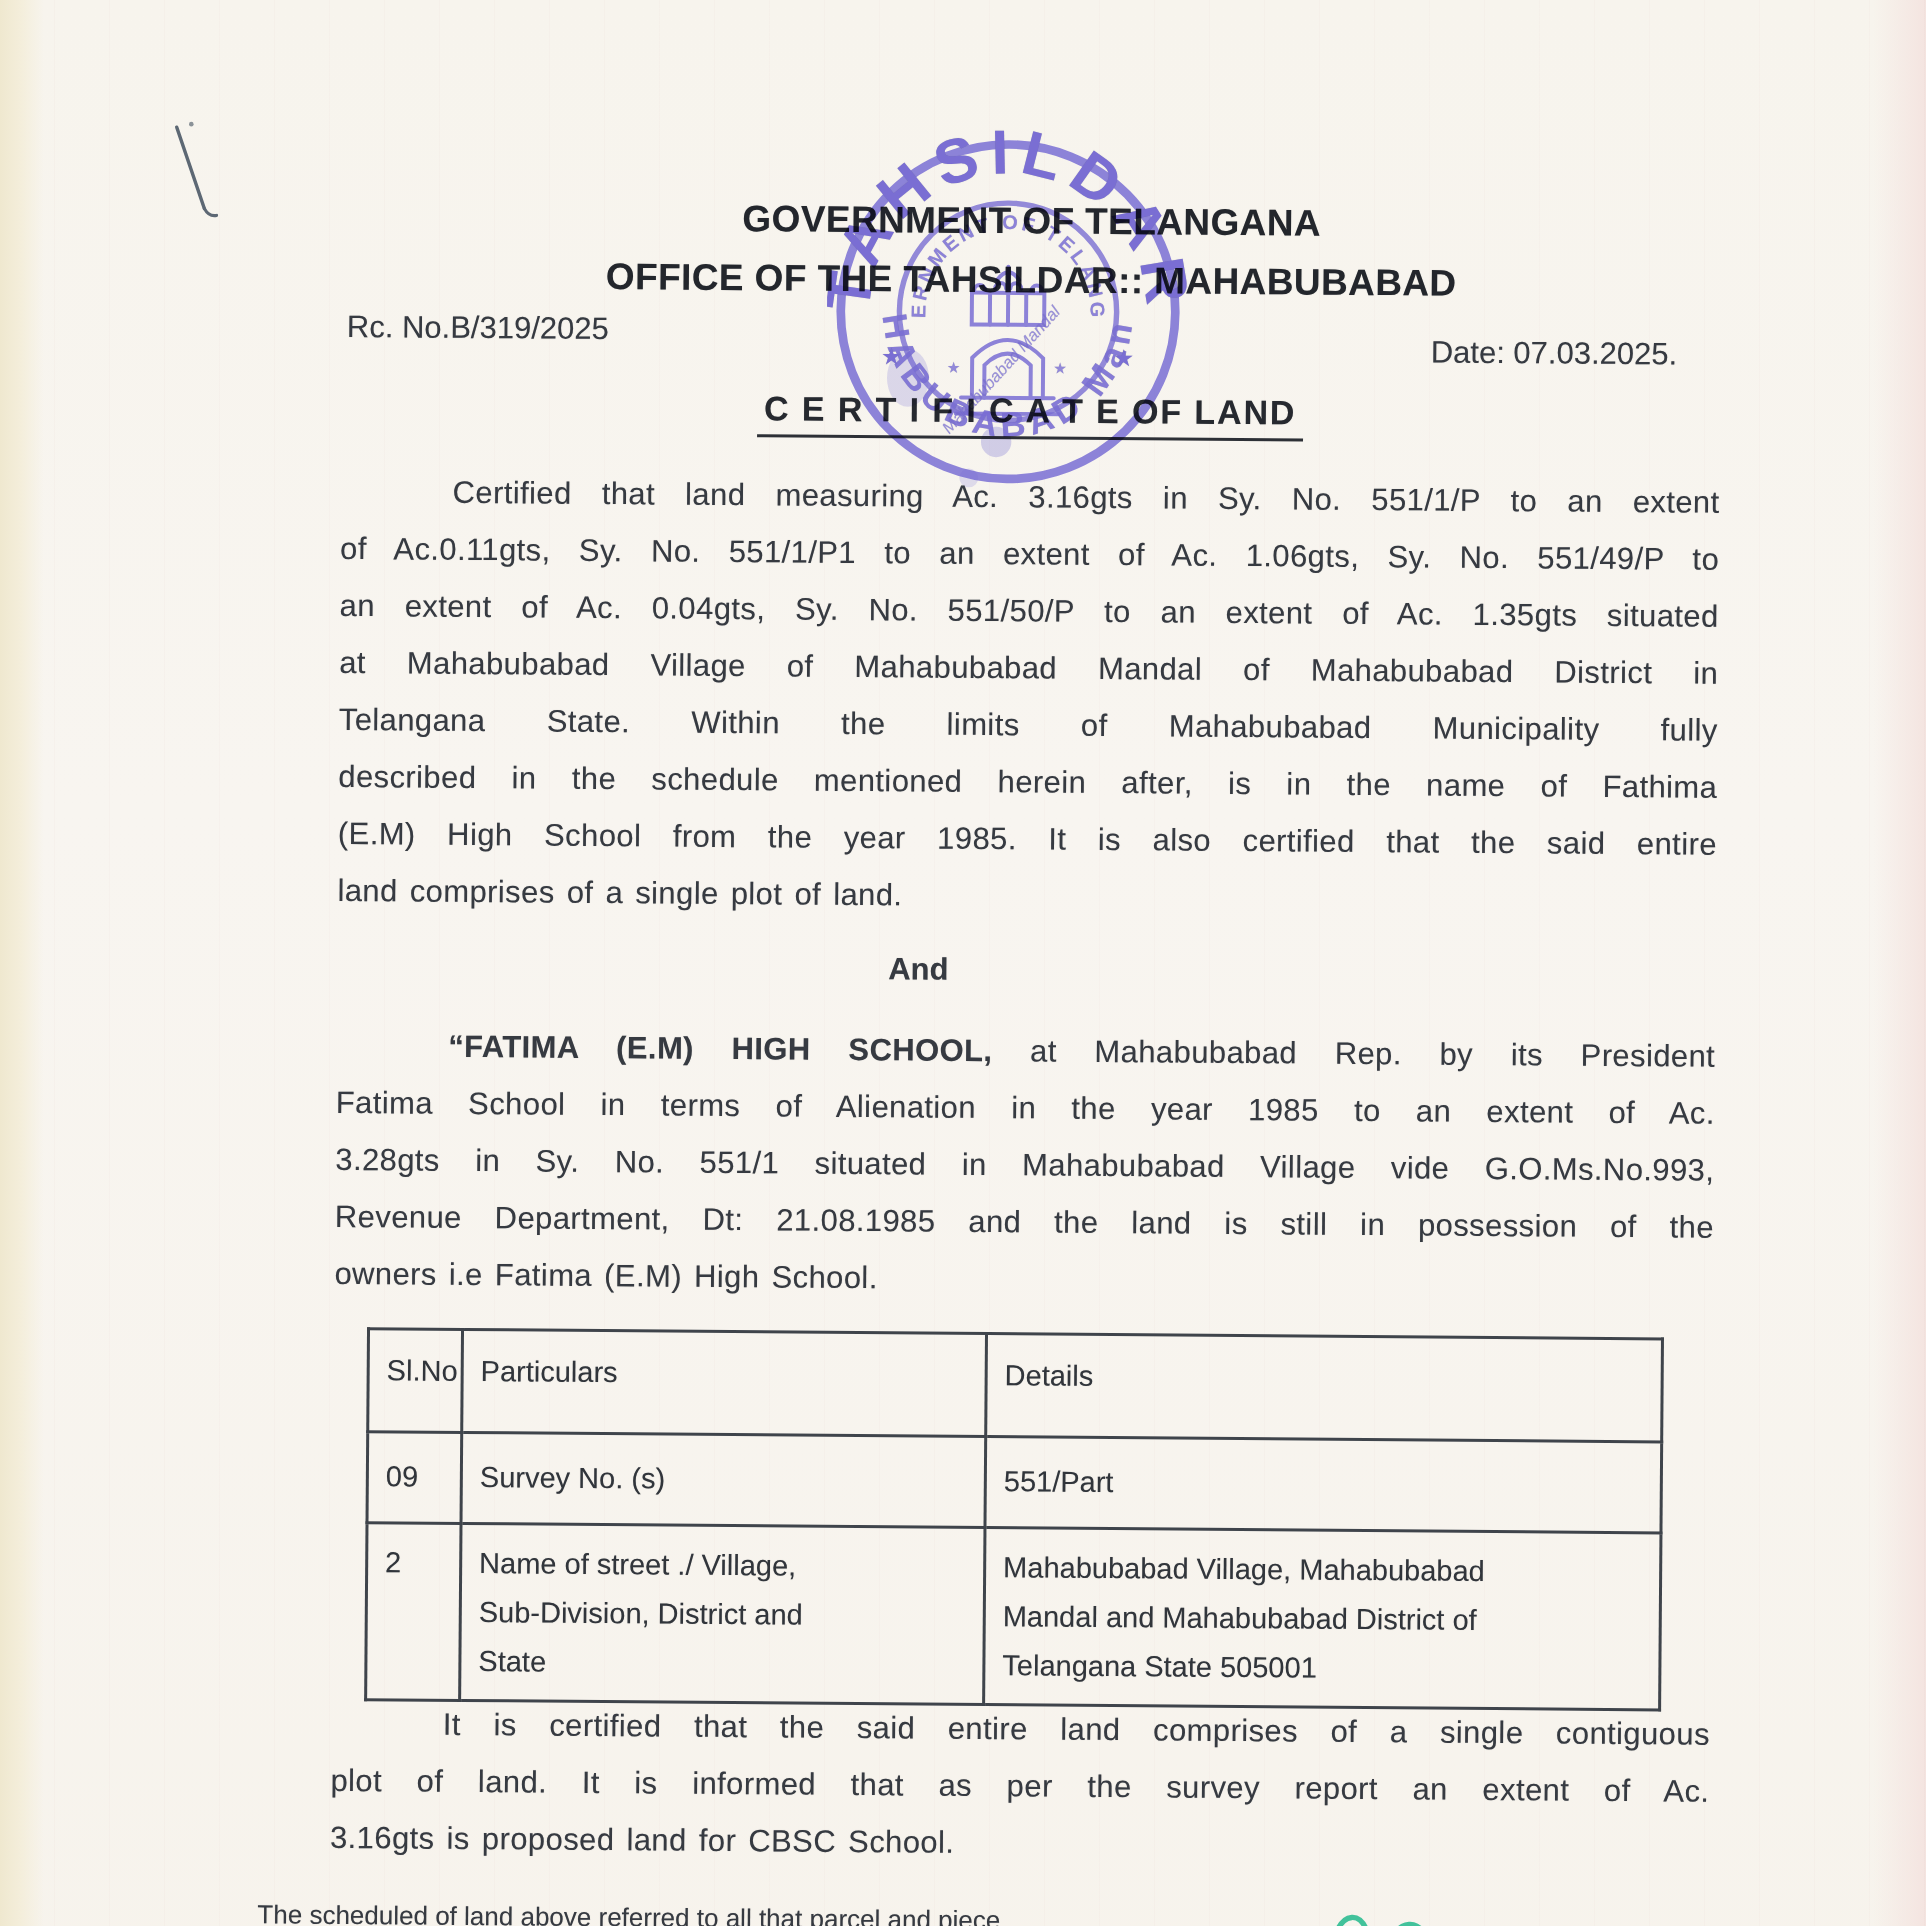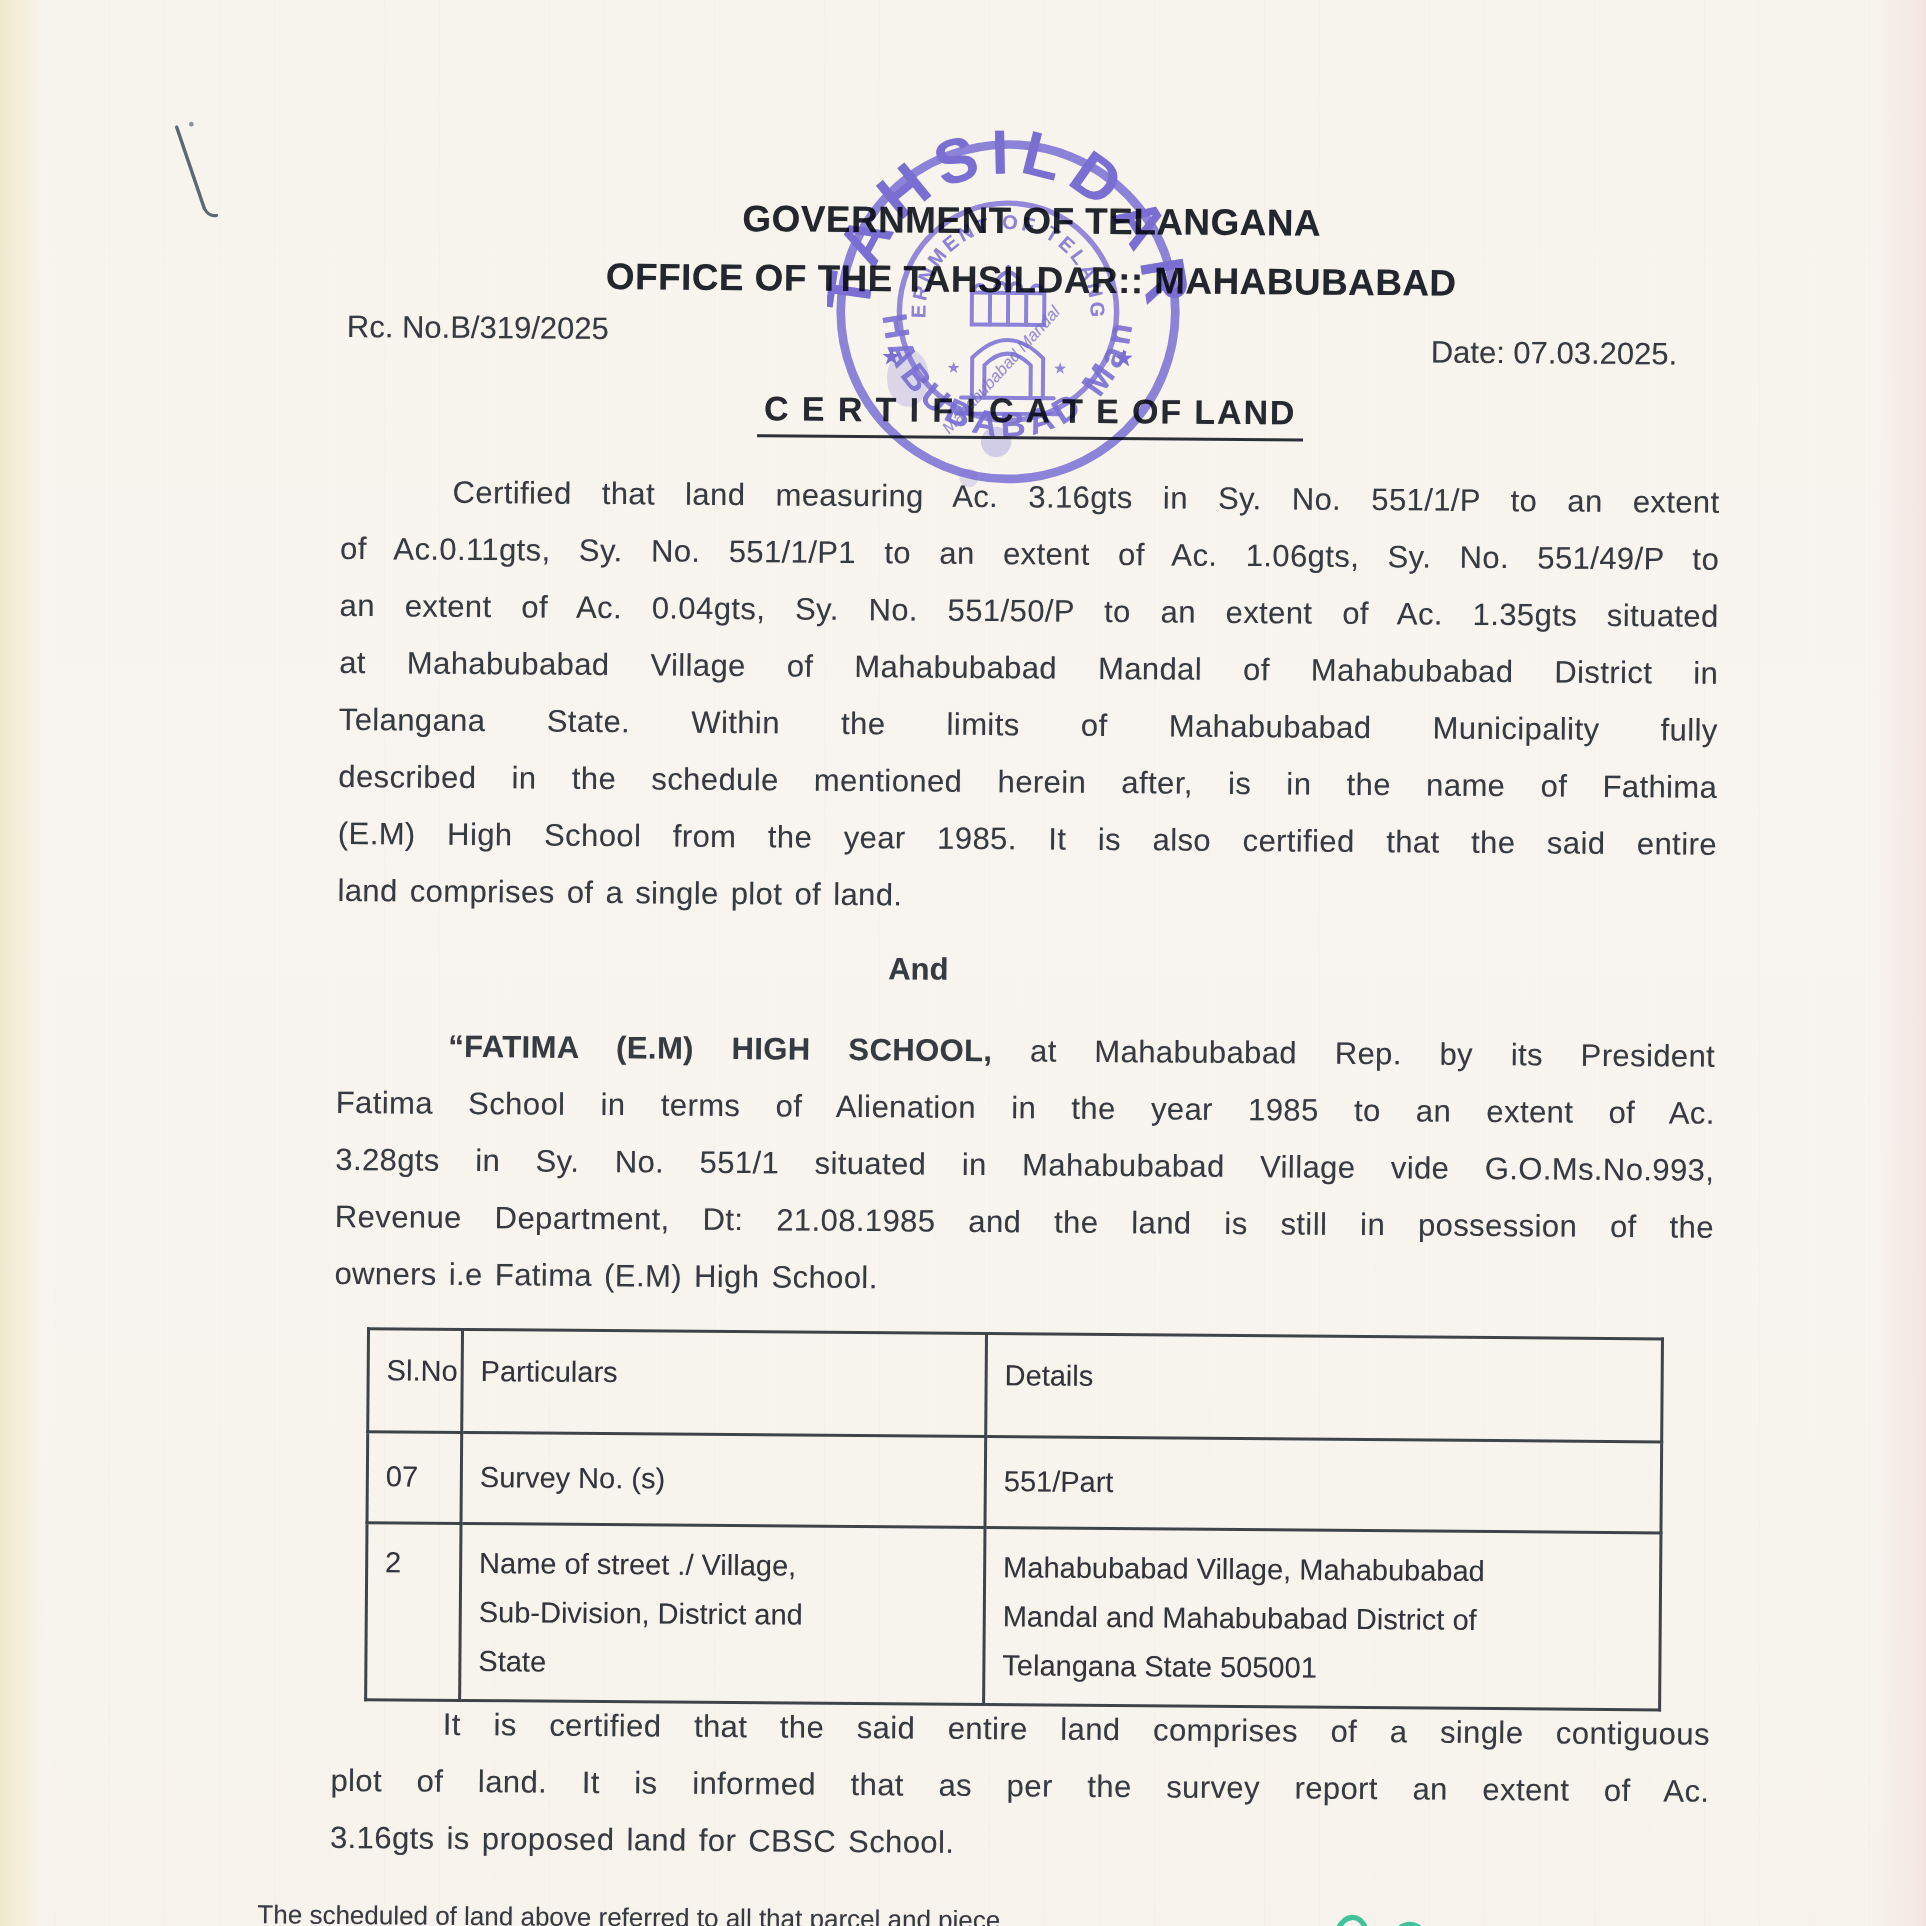--- a/index.html
+++ b/index.html
@@ -146,21 +146,21 @@
           <col style="width:524px">
           <col style="width:676px">
         </colgroup>
       <tbody>
           <tr class="hdr">
         <th>Sl.No</th>
         <th>Particulars</th>
         <th>Details</th>
       </tr>
       <tr class="r1">
-        <td>07</td>
+        <td>09</td>
         <td>Survey No. (s)</td>
         <td>551/Part</td>
       </tr>
       <tr class="r2">
         <td>2</td>
         <td>
           <div>Name of street ./ Village,</div>
           <div>Sub-Division, District and</div>
           <div>State</div>
         </td>

